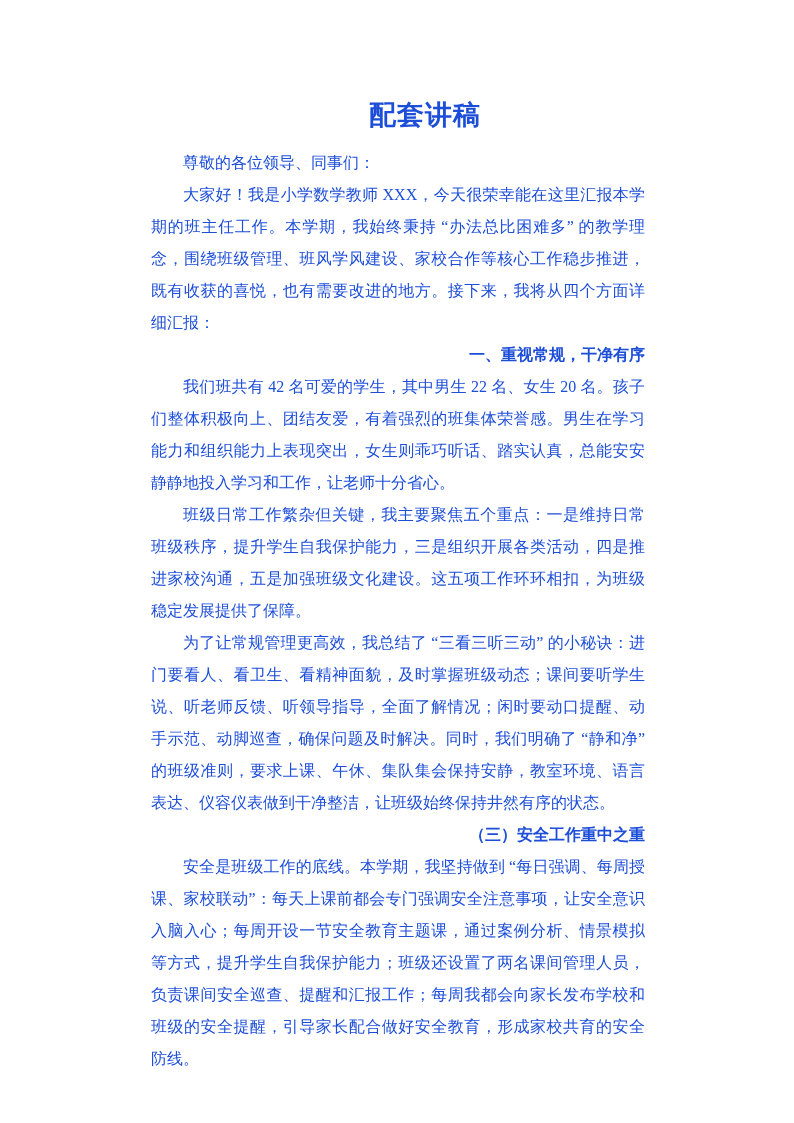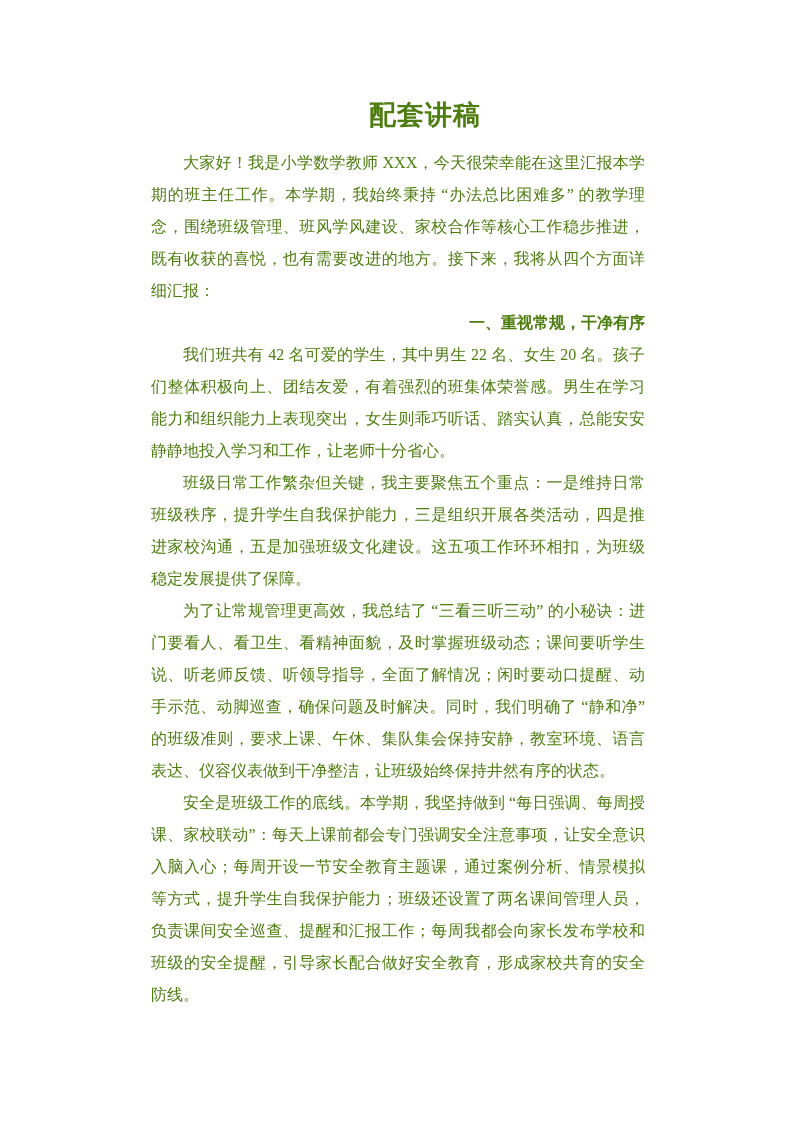--- a/index.html
+++ b/index.html
@@ -10,21 +10,21 @@
   .page {
     position: relative;
     width: 724px;
     height: 1123px;
     margin: 0 auto;
     background: #ffffff;
     box-sizing: border-box;
     padding: 97px 114px 40px 116px;
     overflow: hidden;
     font-family: "Liberation Serif", "DejaVu Serif", serif;
-    color: #4d7c0f;
+    color: #1d4ed8;
   }
   .doc-title {
     margin: 0 0 14px 0;
     font-size: 27px;
     font-weight: bold;
     line-height: 36px;
     text-align: center;
     
     text-indent: 2em;
     letter-spacing: 1px;
@@ -42,20 +42,22 @@
     font-weight: bold;
     text-align: right;
   }
 </style>
 </head>
 <body>
 
 <div class="page">
   <h1 class="doc-title">配套讲稿</h1>
   <div class="doc-body">
+      <p class="body">尊敬的各位领导、同事们：</p>
       <p class="body">大家好！我是小学数学教师 XXX，今天很荣幸能在这里汇报本学期的班主任工作。本学期，我始终秉持 “办法总比困难多” 的教学理念，围绕班级管理、班风学风建设、家校合作等核心工作稳步推进，既有收获的喜悦，也有需要改进的地方。接下来，我将从四个方面详细汇报：</p>
       <p class="heading1">一、重视常规，干净有序</p>
       <p class="body">我们班共有 42 名可爱的学生，其中男生 22 名、女生 20 名。孩子们整体积极向上、团结友爱，有着强烈的班集体荣誉感。男生在学习能力和组织能力上表现突出，女生则乖巧听话、踏实认真，总能安安静静地投入学习和工作，让老师十分省心。</p>
       <p class="body">班级日常工作繁杂但关键，我主要聚焦五个重点：一是维持日常班级秩序，提升学生自我保护能力，三是组织开展各类活动，四是推进家校沟通，五是加强班级文化建设。这五项工作环环相扣，为班级稳定发展提供了保障。</p>
       <p class="body">为了让常规管理更高效，我总结了 “三看三听三动” 的小秘诀：进门要看人、看卫生、看精神面貌，及时掌握班级动态；课间要听学生说、听老师反馈、听领导指导，全面了解情况；闲时要动口提醒、动手示范、动脚巡查，确保问题及时解决。同时，我们明确了 “静和净” 的班级准则，要求上课、午休、集队集会保持安静，教室环境、语言表达、仪容仪表做到干净整洁，让班级始终保持井然有序的状态。</p>
+      <p class="heading2">（三）安全工作重中之重</p>
       <p class="body">安全是班级工作的底线。本学期，我坚持做到 “每日强调、每周授课、家校联动”：每天上课前都会专门强调安全注意事项，让安全意识入脑入心；每周开设一节安全教育主题课，通过案例分析、情景模拟等方式，提升学生自我保护能力；班级还设置了两名课间管理人员，负责课间安全巡查、提醒和汇报工作；每周我都会向家长发布学校和班级的安全提醒，引导家长配合做好安全教育，形成家校共育的安全防线。</p>
     </div>
 </div>
 
 </body></html>

